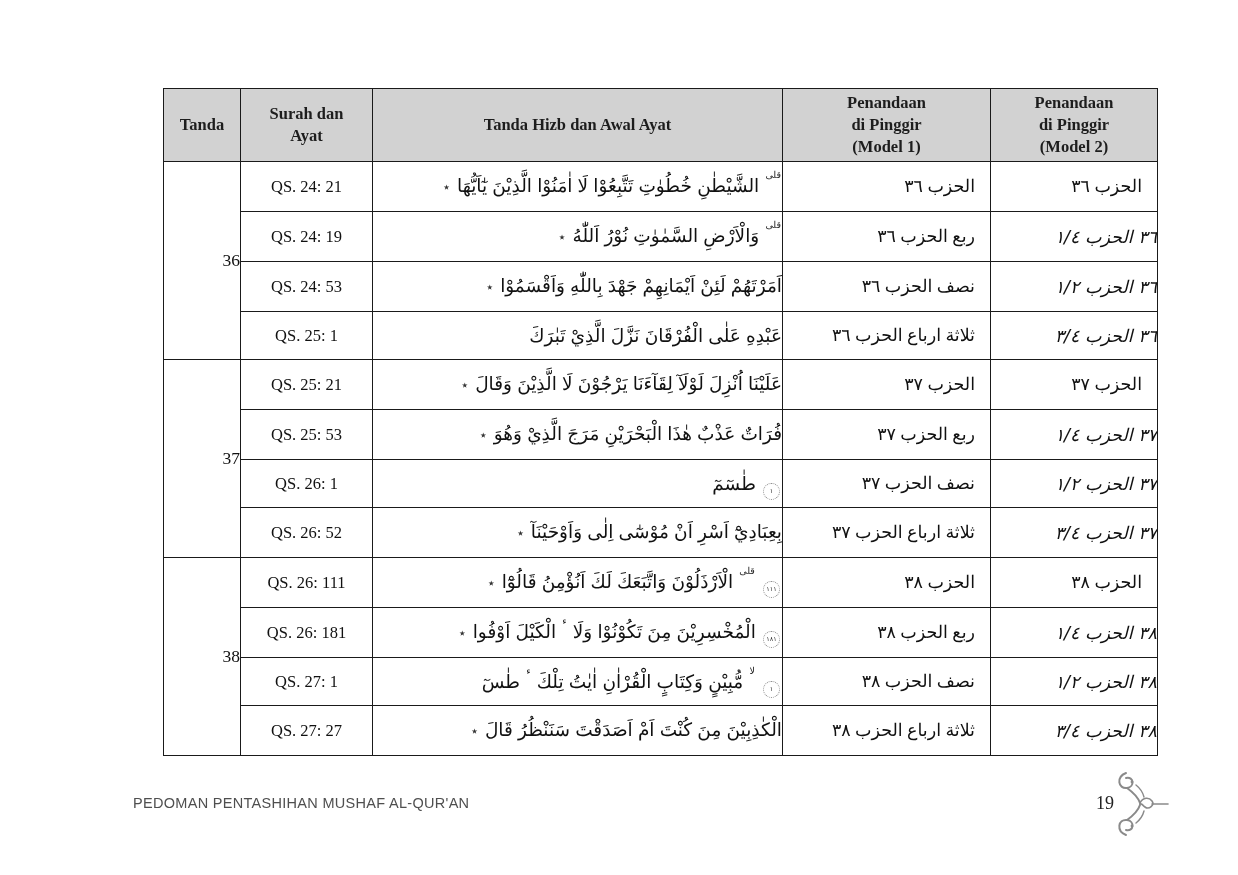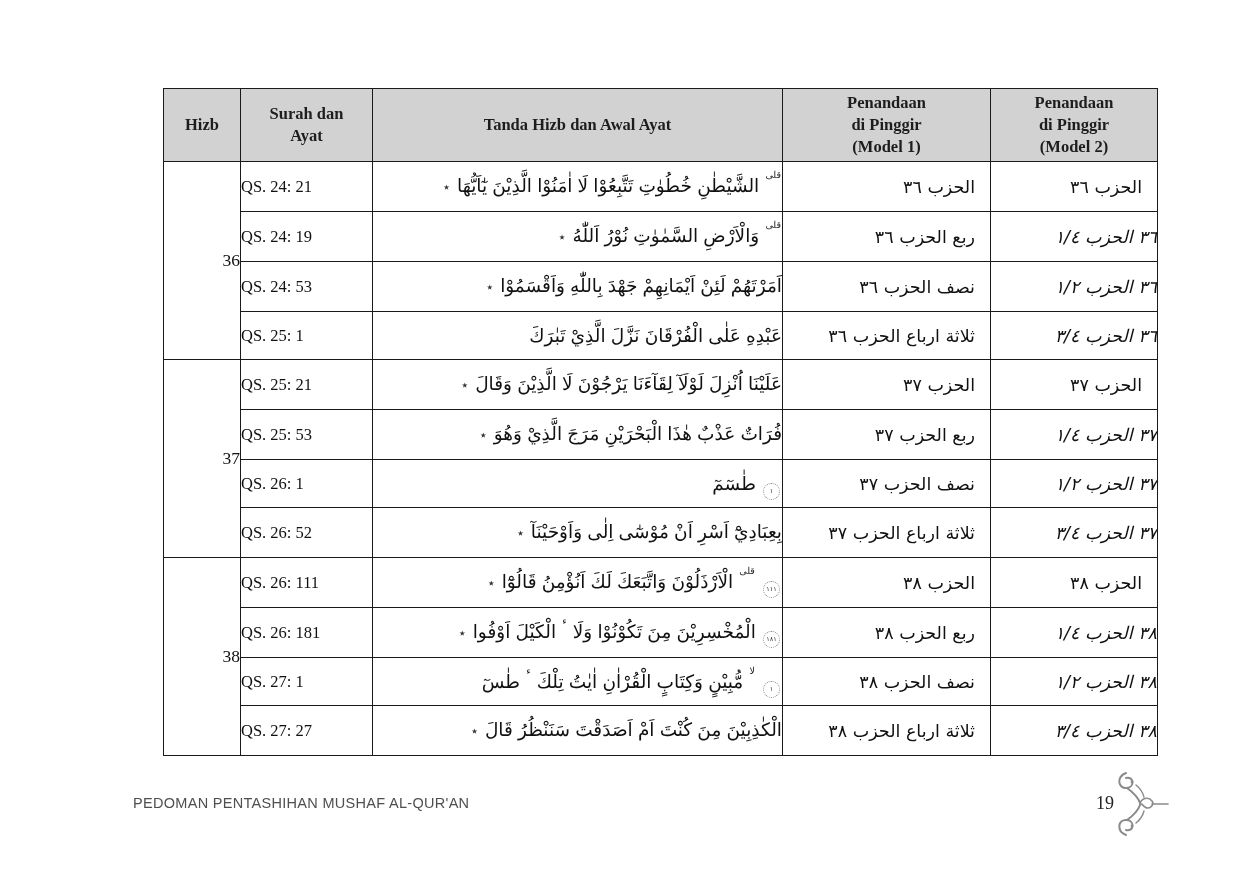--- a/index.html
+++ b/index.html
@@ -12,31 +12,31 @@
   table.hizb-table td,table.hizb-table th{
     border:1.5px solid #1a1a1a;padding:0;vertical-align:middle;overflow:hidden;
   }
   th.hdr{
     background:#d2d2d2;font-weight:bold;font-size:16.5px;line-height:1.35;
     white-space:pre-line;text-align:center;height:72px;color:#1d1d1d;
   }
   col.c-hizb{width:77px;} col.c-qs{width:132px;} col.c-ayat{width:410px;}
   col.c-m1{width:208px;} col.c-m2{width:167px;}
   td.hizb-cell{text-align:right;font-size:17.5px;}
-  td.qs-cell{text-align:left;font-size:16.5px;height:47px;margin-top:15px;}
+  td.qs-cell{text-align:center;font-size:16.5px;height:47px;margin-top:15px;}
   td.ayat-cell{
     direction:ltr;text-align:right;padding-right:13px;white-space:nowrap;
     font-family:Liberation Sans, sans-serif;font-size:18.5px;line-height:47px;
   }
   td.ayat-cell bdi{unicode-bidi:isolate;direction:rtl;}
   td.m-cell{
     text-align:right;padding-right:15px;white-space:nowrap;
     font-family:"DejaVu Sans",sans-serif;font-size:17.5px;
   }
-  td.m-cell.rtl{direction:rtl;text-align:left;padding-left:0;padding-right:15px;}
+  td.m-cell.rtl{direction:rtl;text-align:left;padding-left:0;padding-right:15px;font-family:Liberation Serif, serif;}
   
   td.m-cell.rtl{text-align:right;}
   td.m-cell.mirror{direction:ltr;font-style:italic;}
   td.m-cell.mirror bdi{unicode-bidi:isolate;direction:rtl;}
   .flower{
     display:inline-block;font-size:12px;color:#333;vertical-align:1px;margin:0 2px;
   }
   .waqf{
     display:inline-block;font-size:9.5px;color:#222;vertical-align:14px;
     line-height:0;margin:0 1px;
@@ -63,21 +63,21 @@
   <table class="hizb-table">
     <colgroup>
       <col class="c-hizb">
         <col class="c-qs">
         <col class="c-ayat">
         <col class="c-m1">
         <col class="c-m2">
     </colgroup>
     <thead>
       <tr>
-        <th class="hdr">Hizb</th>
+        <th class="hdr">Tanda</th>
         <th class="hdr">Surah dan
 Ayat</th>
         <th class="hdr">Tanda Hizb dan Awal Ayat</th>
         <th class="hdr">Penandaan
 di Pinggir
 (Model 1)</th>
         <th class="hdr">Penandaan
 di Pinggir
 (Model 2)</th>
       </tr>

